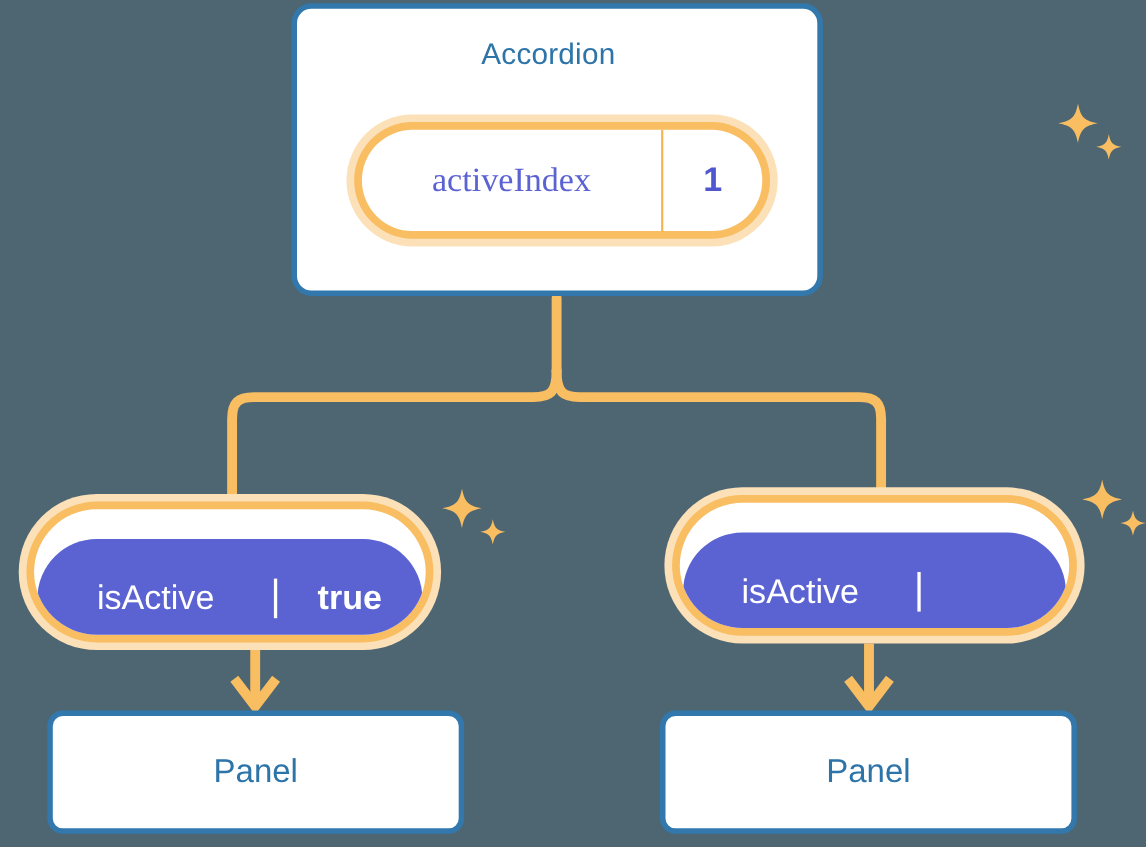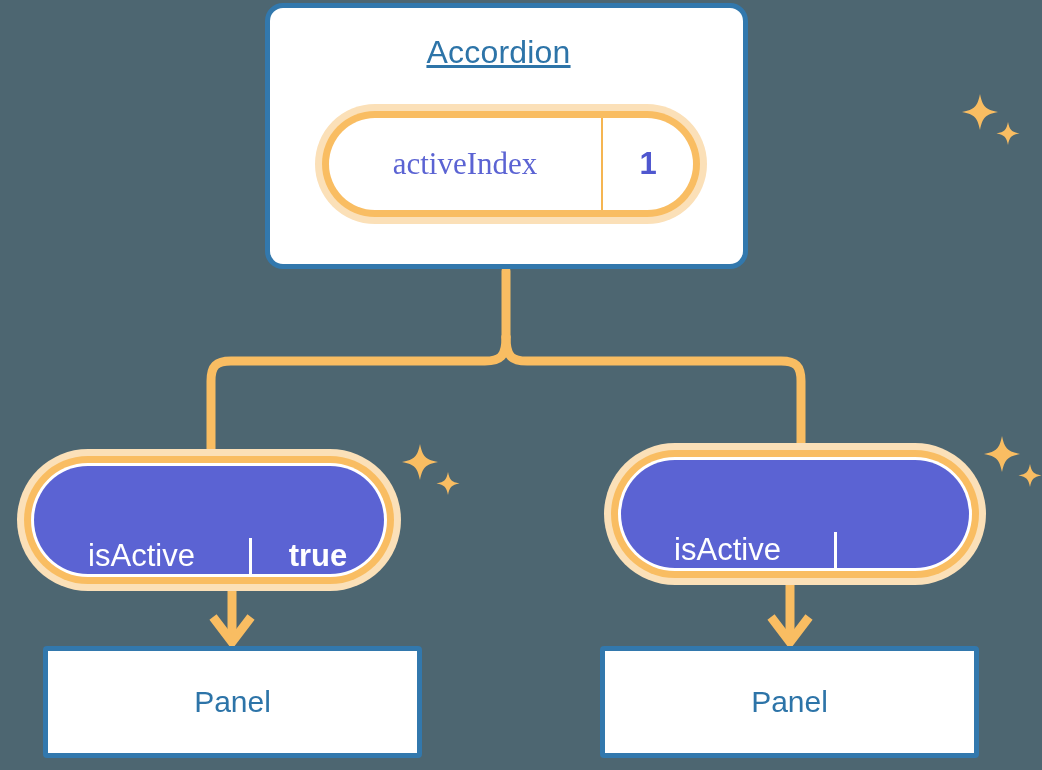--- a/index.html
+++ b/index.html
@@ -43,23 +43,22 @@
     width: 483px;
     height: 266px;
   }
   .card-title {
     position: absolute;
     left: 0;
     right: 16px;
     top: 26px;
     text-align: center;
     color: #2d74a8;
-    font-size: 32px;
+    font-size: 27px;
     letter-spacing: 0.2px;
-    text-decoration: underline;
   }
 
   
   .pill-wrap {
     position: absolute;
     box-sizing: border-box;
     border-radius: 999px;
     
     background: #fbe0b8;
     padding: 7px;
@@ -108,26 +107,27 @@
     font-size: 31px;
   }
 
   
   .pill.purple {
     background: #ffffff;
     padding: 3px;
   }
   .pill-inner {
     display: flex;
-    align-items: flex-end;
+    align-items: center;
     width: 100%;
     height: 100%;
     border-radius: 999px;
     background: #5b63d3;
     overflow: hidden;
+    margin-top: 24px;
   }
   .pill.purple .pill-key {
     color: #ffffff;
     font-size: 31px;
     border-right: 3px solid #ffffff;
   }
   .pill.purple .pill-val {
     color: #ffffff;
     font-size: 31px;
   }
@@ -153,21 +153,21 @@
   #left-pill .pill-key  { flex: 0 0 218px; }
   #left-pill .pill-val  { flex: 1 1 auto; }
   #right-pill .pill-key { flex: 0 0 216px; }
   #right-pill .pill-val { flex: 1 1 auto; }
 
   
   .panel {
     position: absolute;
     background: #ffffff;
     border: 5px solid #3278ad;
-    border-radius: 4px;
+    border-radius: 14px;
     box-sizing: border-box;
     display: flex;
     align-items: center;
     justify-content: center;
     color: #2d74a8;
     font-size: 30px;
   }
   #panel-left {
     left: 43px;
     top: 646px;

